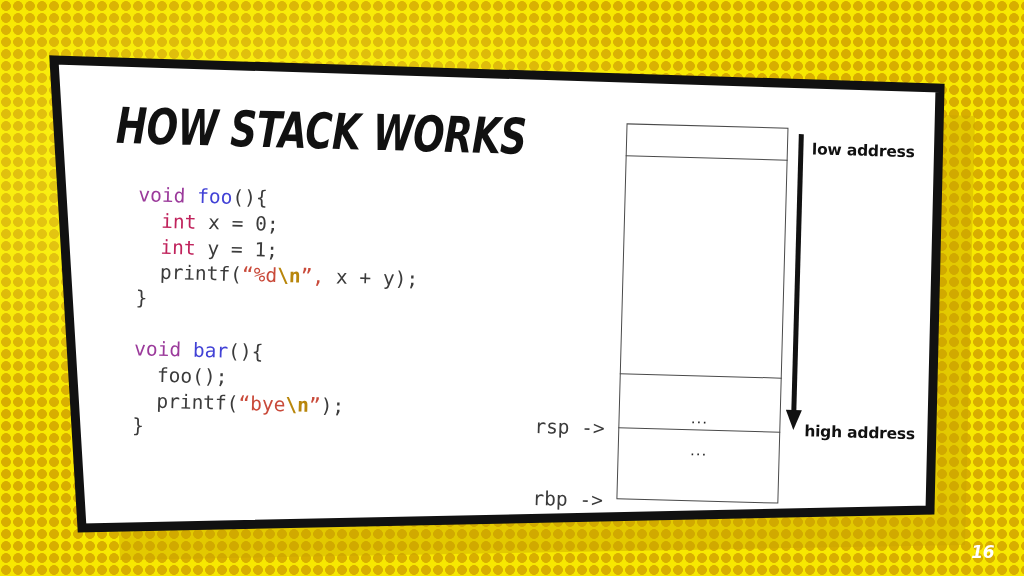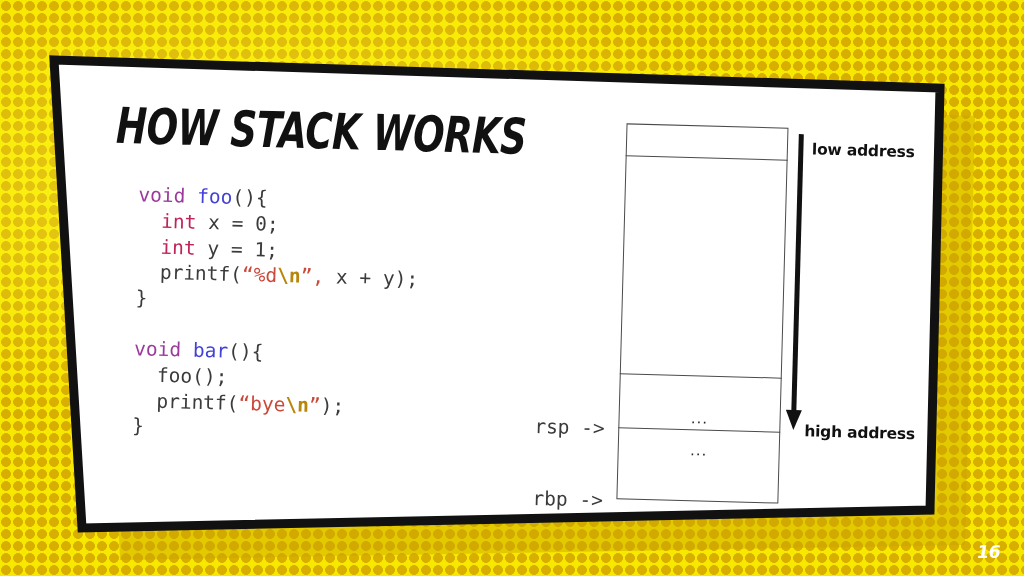--- a/index.html
+++ b/index.html
@@ -162,21 +162,21 @@
     color: #111111;
     letter-spacing: -0.2px;
     white-space: nowrap;
   }
   #label-low  { left: 808px; top: 132px; }
   #label-high { left: 808px; top: 414px; }
 
   
   #page-number {
     position: absolute;
-    right: 24px;
+    right: 30px;
     bottom: 14px;
     font-family: "DejaVu Sans", sans-serif;
     font-weight: 700;
     font-style: italic;
     font-size: 17px;
     color: #ffffff;
     letter-spacing: -0.5px;
   }
 </style>
 </head>

